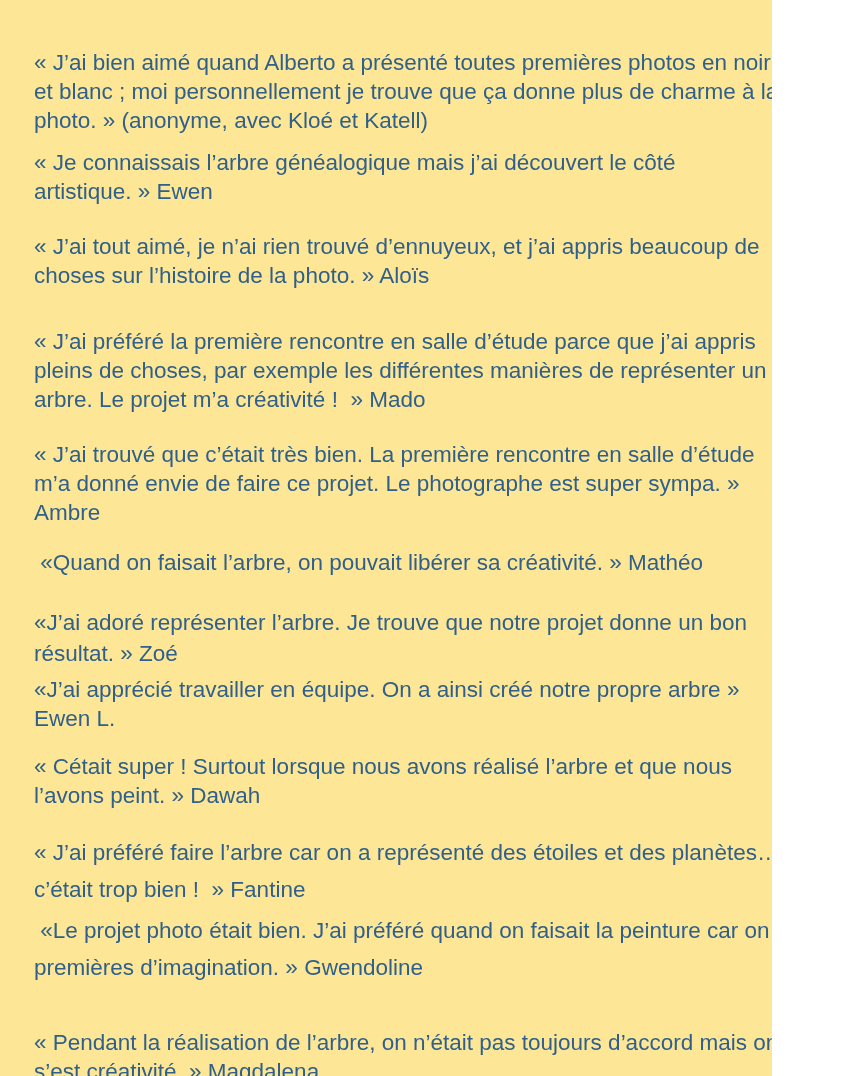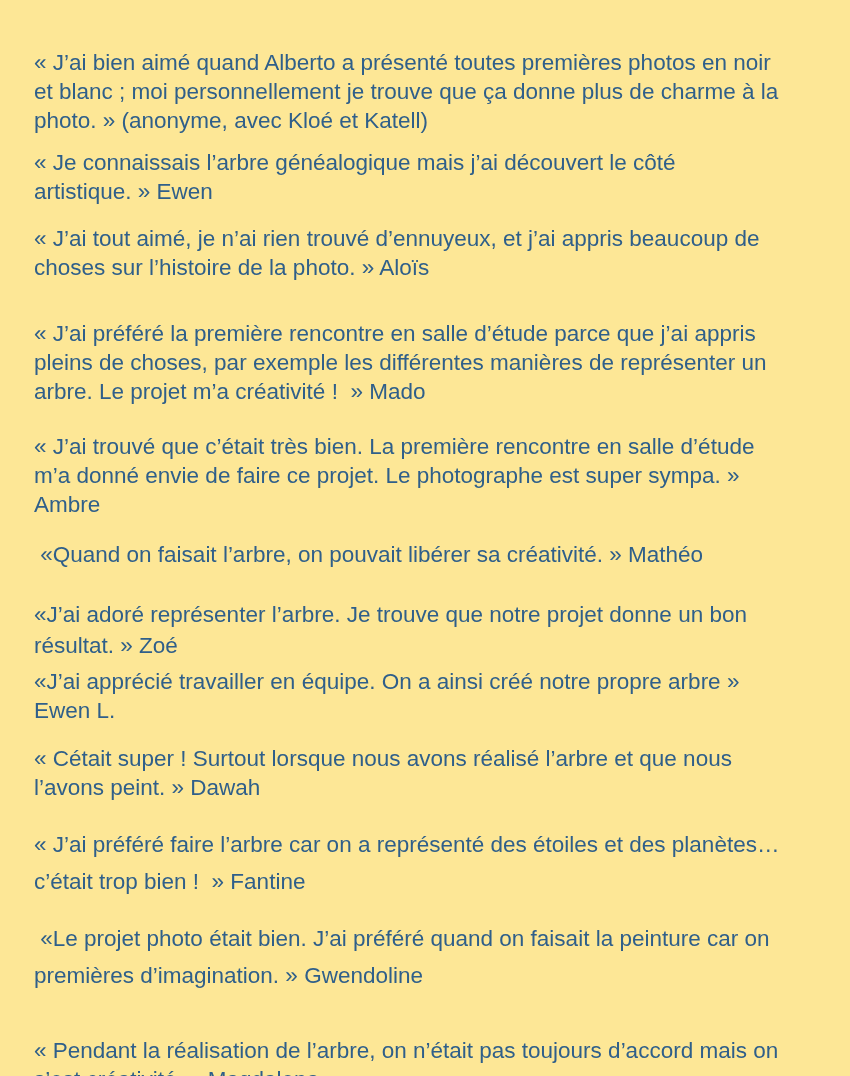--- a/index.html
+++ b/index.html
@@ -1,47 +1,47 @@
 <!DOCTYPE html>
 <html><head>
 <meta charset="utf-8">
 <style>
   html, body { margin: 0; padding: 0; }
   .page {
     position: relative;
-    width: 850px;
+    width: 772px;
     height: 1076px;
     background: #FDE796;
     color: #2F5F8A;
     font-family: "Liberation Sans", sans-serif;
     overflow: hidden;
     box-sizing: border-box;
     padding-left: 34px;
   }
   .quote {
     font-size: 22.5px;
     line-height: 29px;
     margin: 0;
   }
   .quote .ln {
     display: block;
     white-space: pre;   
   }
   
   .quote:nth-of-type(1)  { margin-top: 48px; }
   .quote:nth-of-type(2)  { margin-top: 13px; }
-  .quote:nth-of-type(3)  { margin-top: 18px; }
+  .quote:nth-of-type(3)  { margin-top: 26px; }
   .quote:nth-of-type(4)  { margin-top: 37px; }
   .quote:nth-of-type(5)  { margin-top: 26px; }
   .quote:nth-of-type(6)  { margin-top: 21px; }
   .quote:nth-of-type(7)  { margin-top: 30px; line-height: 31px; }
   .quote:nth-of-type(8)  { margin-top: 6px;  }
   .quote:nth-of-type(9)  { margin-top: 19px; }
   .quote:nth-of-type(10) { margin-top: 24px; line-height: 37px; }
-  .quote:nth-of-type(11) { margin-top: 20px;  line-height: 37px; }
+  .quote:nth-of-type(11) { margin-top: 4px;  line-height: 37px; }
   .quote:nth-of-type(12) { margin-top: 42px; }
 </style>
 </head>
 <body>
 
 <div class="page" style="background-color: rgb(253, 231, 150); color: rgb(47, 95, 138);">
 
   <div class="quote">
     <span class="ln">« J’ai bien aimé quand Alberto a présenté toutes premières photos en noir</span>
     <span class="ln">et blanc ; moi personnellement je trouve que ça donne plus de charme à la</span>

